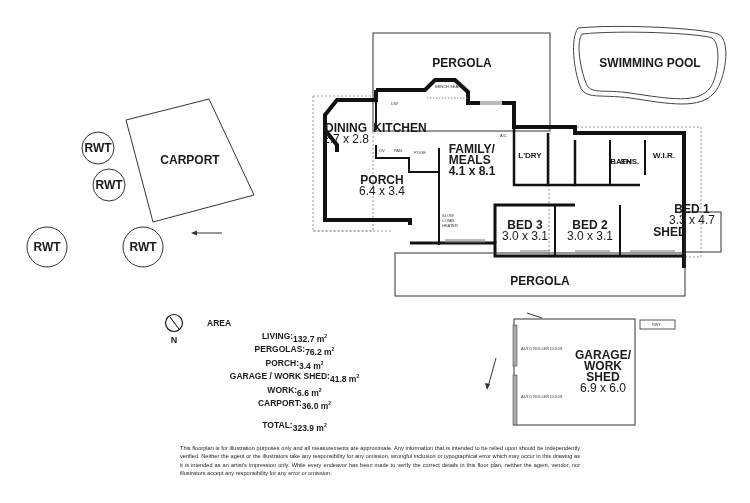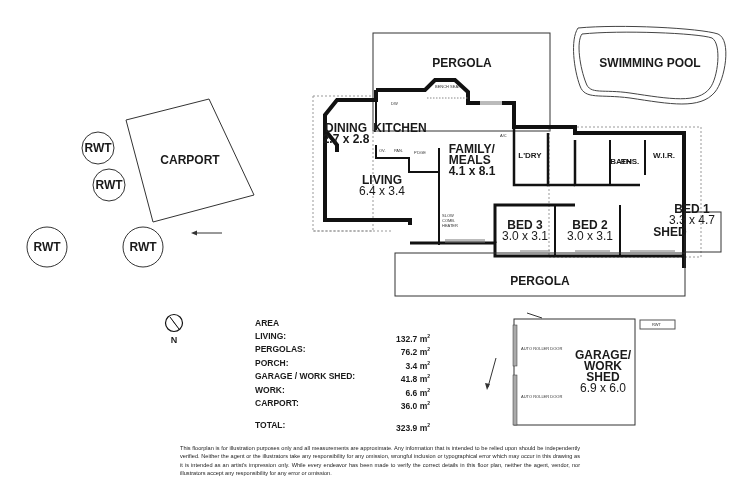--- a/index.html
+++ b/index.html
@@ -1,23 +1,23 @@
 <!DOCTYPE html>
 <html><head>
 <meta charset="utf-8">
 <style>
   html, body { margin:0; padding:0; background:#fff; }
   body { width:750px; height:503px; position:relative; overflow:hidden; font-family:"Liberation Sans", sans-serif; color:#1a1a1a; }
   svg.plan { position:absolute; left:0; top:0; }
   .lbl { position:absolute; font-weight:bold; font-size:12px; text-align:center; line-height:11px; white-space:nowrap; transform:translate(-50%,-50%); }
   .lbl-sm { font-size:8px; }
   .tiny { position:absolute; font-size:4px; color:#333; white-space:nowrap; }
-  .area-table { position:absolute; left:207px; top:318px; width:175px; font-size:8.5px; font-weight:bold;margin-left:48px; }
+  .area-table { position:absolute; left:207px; top:318px; width:175px; font-size:8.5px; font-weight:bold; }
   .area-title { margin-bottom:3px; }
-  .area-row { display:flex; justify-content:space-between; line-height:10.6px; }
+  .area-row { display:flex; justify-content:center; line-height:10.6px; }
   .area-row.total { margin-top:8px; }
   .area-val sup { font-size:5px; }
   .disclaimer { position:absolute; left:180px; top:444px; width:400px; font-size:5.6px; line-height:8.3px; color:#222; text-align:justify; }
   .north { position:absolute; left:162px; top:313px; width:24px; text-align:center; }
   .north-n { font-size:9px; font-weight:bold; margin-top:-2px; }
 </style>
 </head>
 <body>
 
 <svg class="plan" width="750" height="503" viewBox="0 0 750 503">
@@ -97,29 +97,29 @@
 <div class="lbl" style="left:462px;top:63px">PERGOLA</div>
 <div class="lbl" style="left:650px;top:63px">SWIMMING POOL</div>
 <div class="lbl" style="left:190px;top:160px">CARPORT</div>
 <div class="lbl" style="left:98px;top:148px">RWT</div>
 <div class="lbl" style="left:109px;top:185px">RWT</div>
 <div class="lbl" style="left:47px;top:247px">RWT</div>
 <div class="lbl" style="left:143px;top:247px">RWT</div>
 
 <div class="lbl" style="left:346px;top:134px">
   <div>DINING</div>
-  <div style="font-weight:bold">2.7 x 2.8</div>
+  <div style="font-weight:normal">2.7 x 2.8</div>
 </div>
 <div class="lbl" style="left:400px;top:128px">KITCHEN</div>
 <div class="lbl" style="left:472px;top:160px">
   <div style="width:42px;white-space:normal">FAMILY/ MEALS</div>
   <div style="font-weight:bold">4.1 x 8.1</div>
 </div>
 <div class="lbl" style="left:382px;top:186px">
-  <div>LIVING</div>
+  <div>PORCH</div>
   <div style="font-weight:normal">6.4 x 3.4</div>
 </div>
 <div class="lbl lbl-sm" style="left:530px;top:155px">L'DRY</div>
 <div class="lbl lbl-sm" style="left:621px;top:161px">BATH</div>
 <div class="lbl lbl-sm" style="left:630px;top:161px">ENS.</div>
 <div class="lbl lbl-sm" style="left:664px;top:155px">W.I.R.</div>
 <div class="lbl" style="left:692px;top:215px">
   <div>BED 1</div>
   <div style="font-weight:normal">3.3 x 4.7</div>
 </div>

